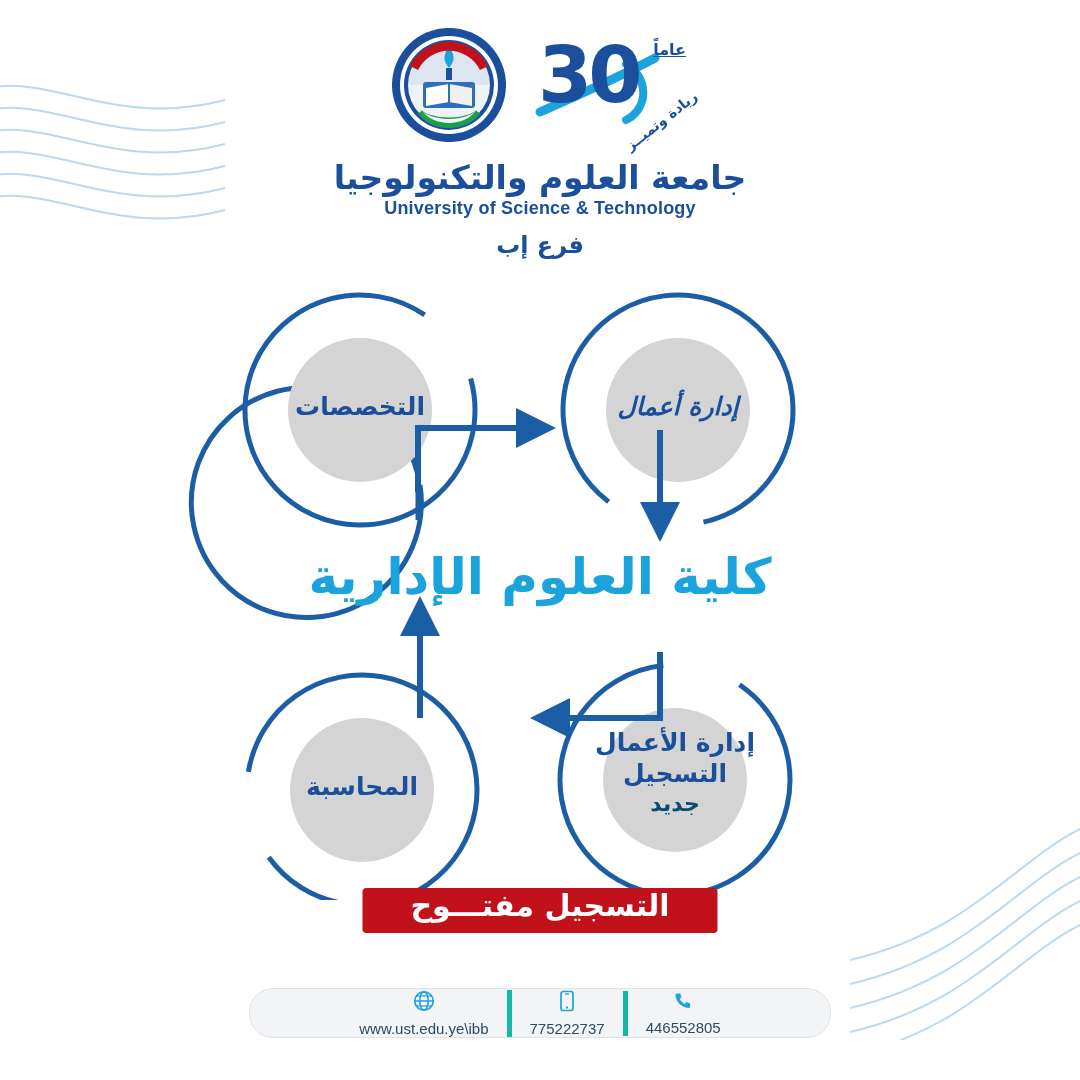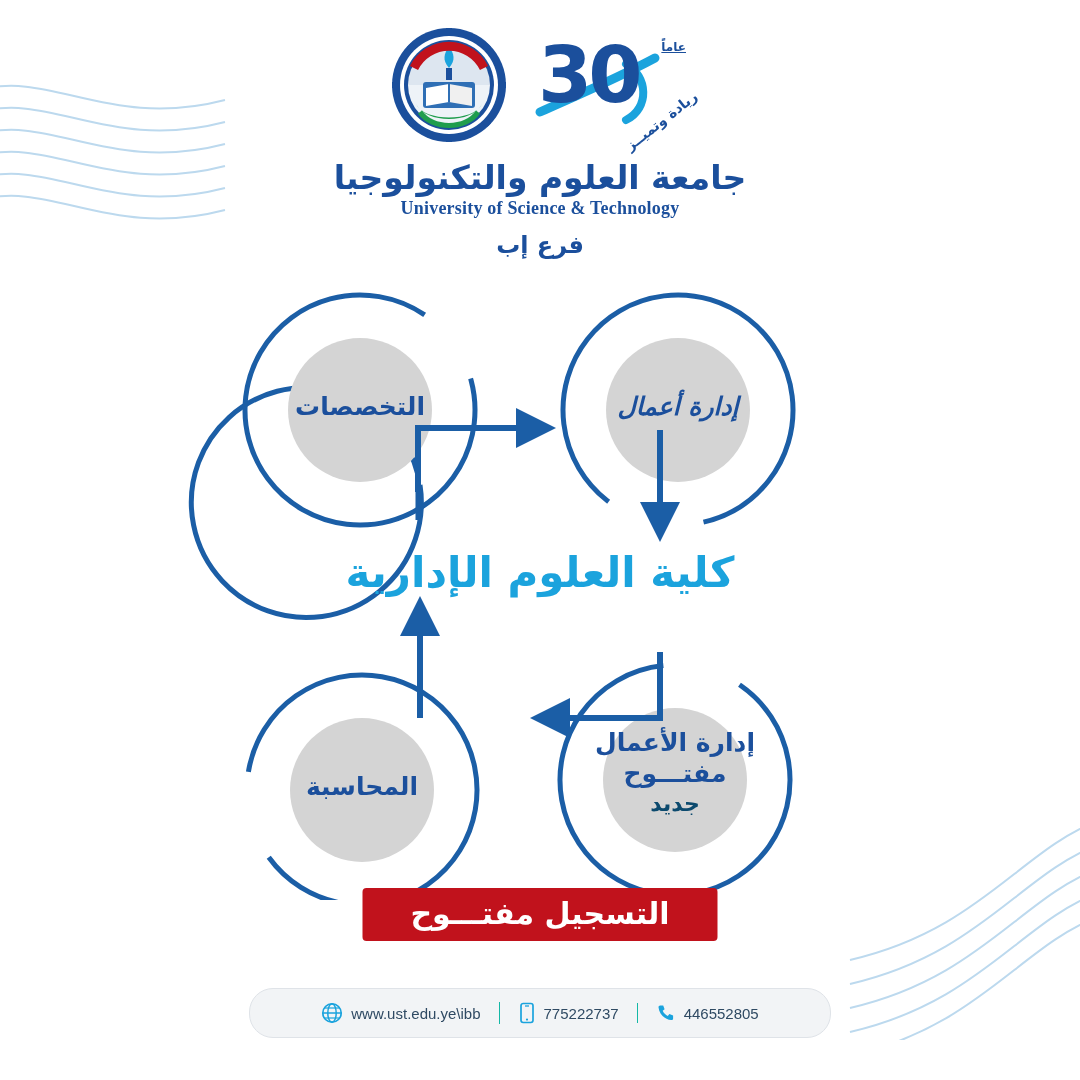--- a/index.html
+++ b/index.html
@@ -51,21 +51,21 @@
     letter-spacing: -4px;
     position: absolute;
     left: 8px;
     top: 12px;
     line-height: 1;
   }
   .aman {
     position: absolute;
     right: 4px;
     top: 16px;
-    font-size: 12px;
+    font-size: 16px;
     color: #1b4f9c;
     font-weight: bold;
     text-decoration: underline;
   }
   .riyada {
     position: absolute;
     right: 0px;
     top: 64px;
     font-size: 14px;
     color: #1b4f9c;
@@ -86,21 +86,21 @@
     font-weight: bold;
     color: #1b4f9c;
     letter-spacing: -1px;
     line-height: 1.1;
   }
   .uni-name-en {
     margin-top: 2px;
     font-size: 18px;
     font-weight: bold;
     color: #1b4f9c;
-    font-family: Liberation Serif, serif;
+    font-family: Liberation Sans, sans-serif;
     letter-spacing: .2px;
   }
   .branch {
     margin-top: 12px;
     font-size: 24px;
     color: #1b4f9c;
     font-weight: bold;
   }
 
   
@@ -131,35 +131,35 @@
   }
 
   .center-title {
     position: absolute;
     left: 0;
     width: 1080px;
     top: 268px;
     text-align: center;
     color: #1ba3dd;
     font-weight: bold;
-    font-size: 42px;
+    font-size: 50px;
     letter-spacing: -.5px;
   }
 
   
   .reg-banner {
     position: absolute;
     left: 50%;
     transform: translateX(-50%);
     top: 888px;
     background: #c1121c;
     color: #ffffff;
     font-size: 30px;
     font-weight: bold;
-    padding: 8px 48px 10px;
+    padding: 0 48px 10px;
     border-radius: 4px;
     letter-spacing: 0px;
   }
 
   
   .footer-pill {
     position: absolute;
     left: 50%;
     transform: translateX(-50%);
     bottom: 42px;
@@ -169,30 +169,30 @@
     border: 1px solid #dfe3e8;
     border-radius: 24px;
     display: flex;
     flex-direction: row-reverse;
     align-items: center;
     justify-content: center;
     gap: 0px;
   }
   .contact {
     display: flex;
-    flex-direction: row;
+    flex-direction: column;
     align-items: center;
     gap: 8px;
     padding: 0 18px;
     color: #2f4a63;
     font-size: 15px;
     font-family: "Liberation Sans", sans-serif;
     direction: ltr;
   }
-  .contact + .contact { border-left: 1px solid #14b8a6; }
+  .contact + .contact { border-left: 5px solid #14b8a6; }
   .c-icon { color: #1ba3dd; display: flex; align-items: center; }
 </style>
 </head>
 <body>
 
 <svg class="swoosh swoosh-tl" width="240" height="210" viewBox="0 0 240 210">
   <g fill="none" stroke="#bcd9ee" stroke-width="2">
     <path d="M-10,30 C60,10 120,70 235,40"></path>
     <path d="M-10,52 C60,32 120,92 235,62"></path>
     <path d="M-10,74 C60,54 120,114 235,84"></path>
@@ -315,21 +315,21 @@
 
   <div class="node-label" style="left:265px; top:112px;">
     <span>التخصصات</span>
   </div>
 
   <div class="node-label" style="left:583px; top:112px;font-style:italic;">
     <span>إدارة أعمال</span>
   </div>
 
   <div class="node-label" style="left:580px; top:448px;">
-    <span>إدارة الأعمال مفتـــوح</span>
+    <span>إدارة الأعمال التسجيل</span>
     <span class="new-badge">جديد</span>
   </div>
 
   <div class="node-label" style="left:267px; top:492px;">
     <span>المحاسبة</span>
   </div>
 
   <div class="center-title">كلية العلوم الإدارية</div>
 </div>
 

